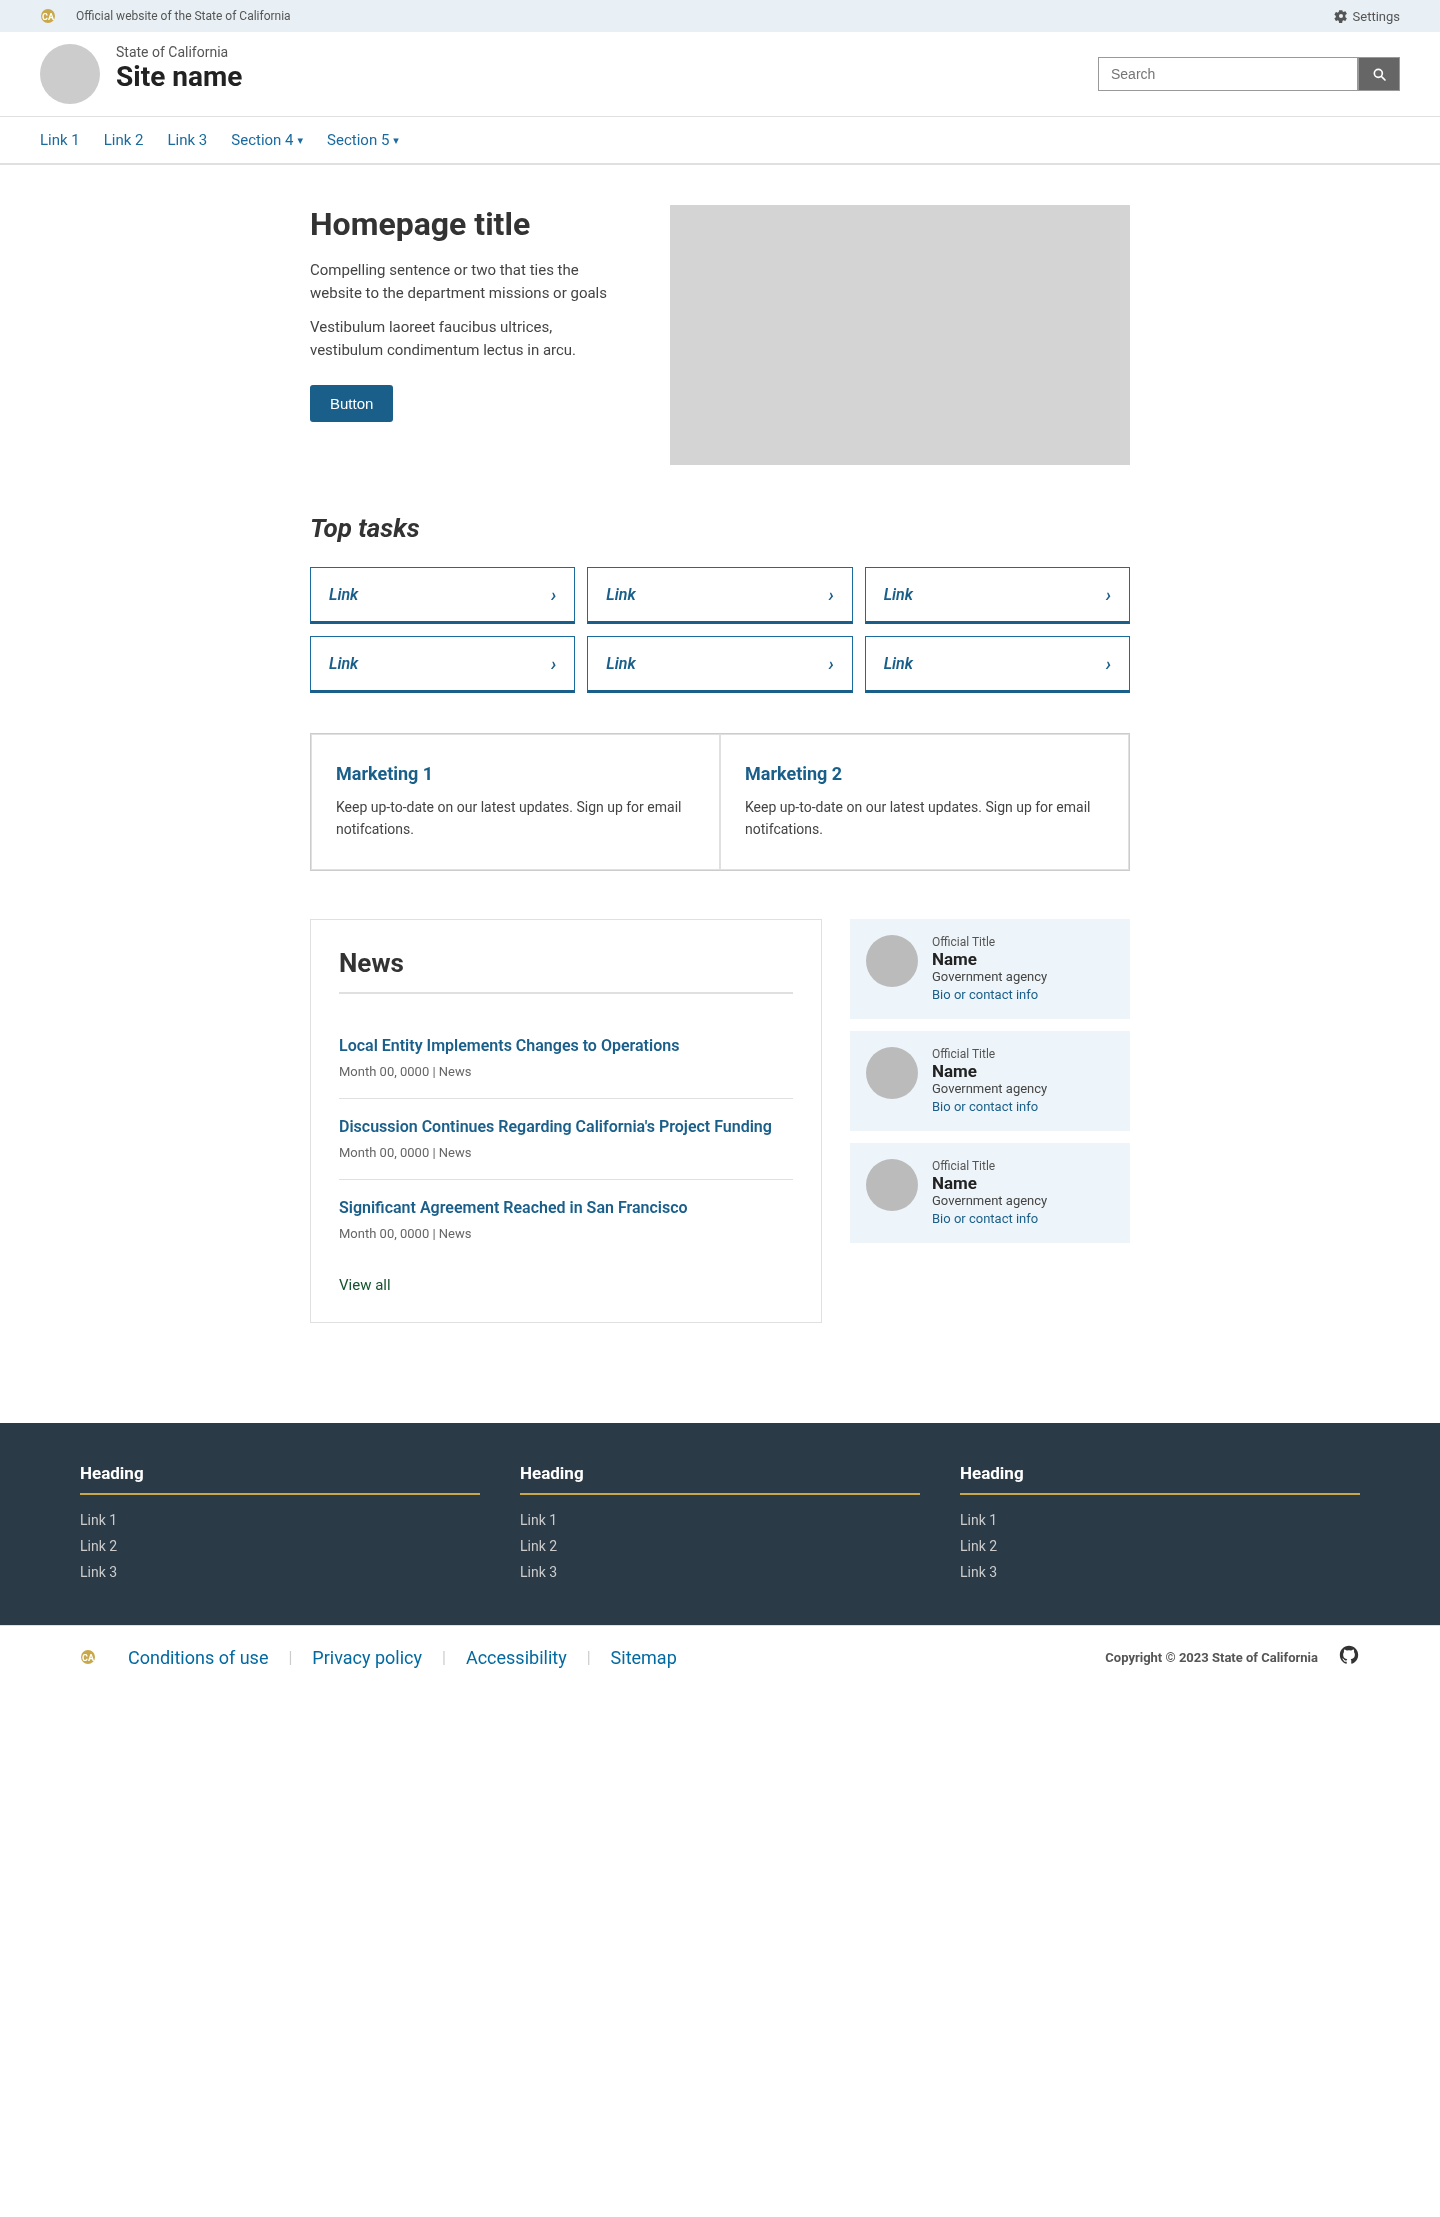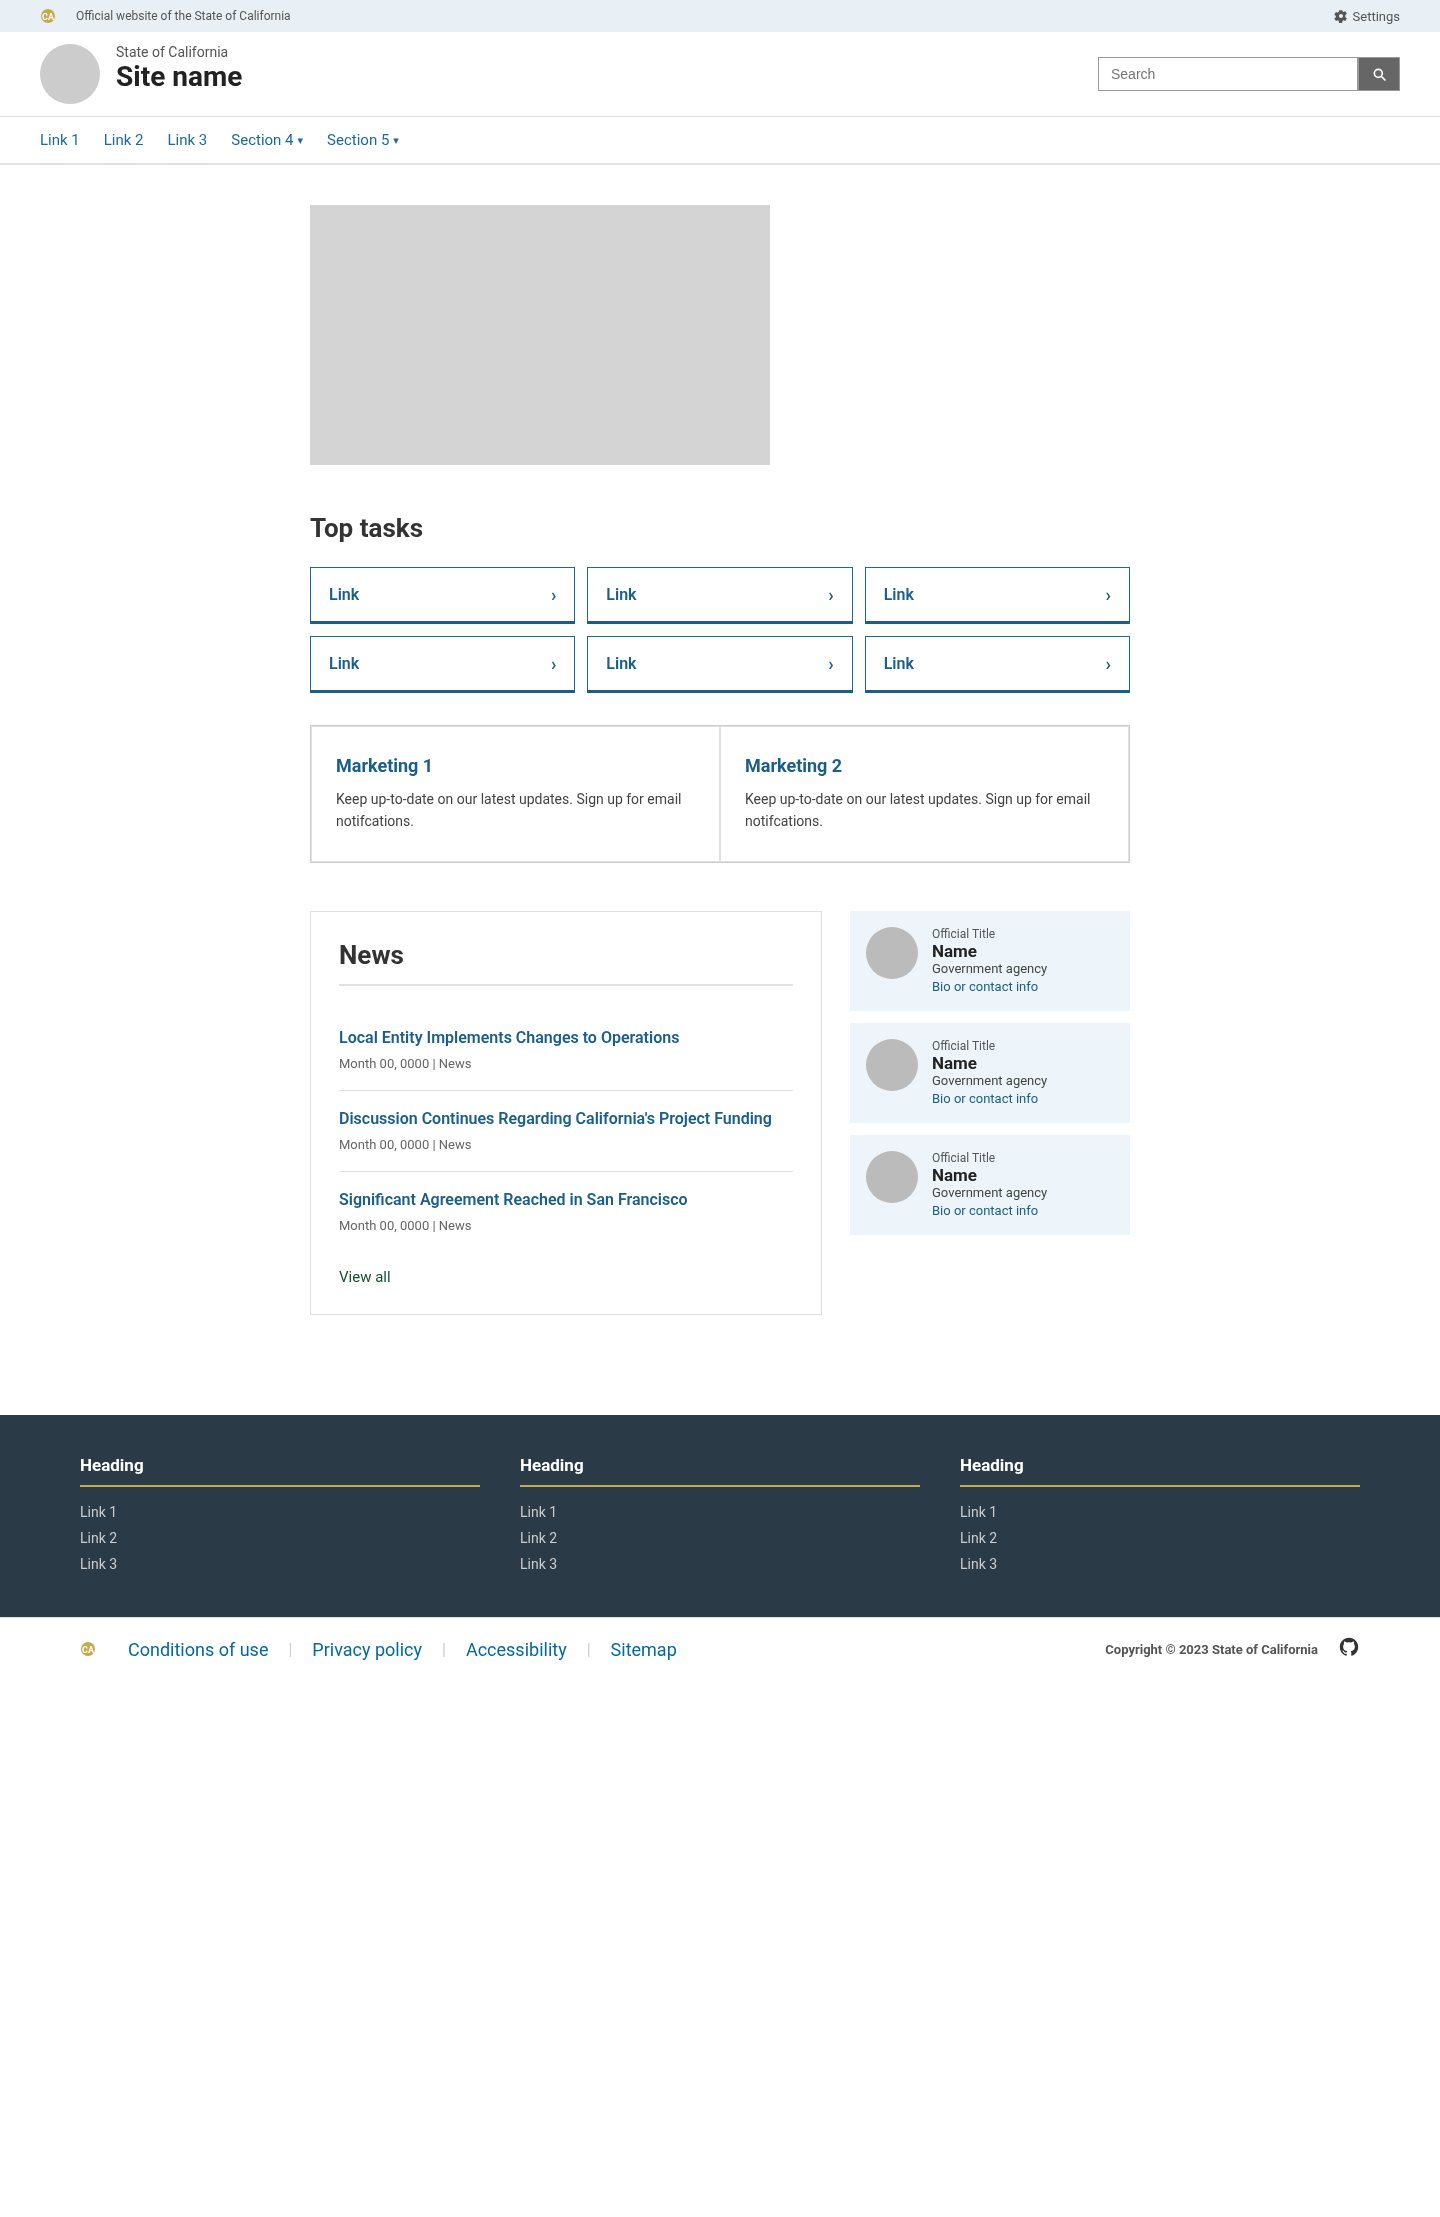--- a/index.html
+++ b/index.html
@@ -95,21 +95,21 @@
       border-radius: 3px;
     }
     .hero-image {
       width: 460px;
       min-height: 260px;
       background: #d4d4d4;
       flex-shrink: 0;
     }
 
     
-    .top-tasks { margin-bottom: 32px; }
+    .top-tasks { margin-bottom: 40px; font-style: italic; }
     .section-title { font-size: 26px; font-weight: 700; margin-bottom: 24px; }
     .tasks-grid {
       display: grid;
       grid-template-columns: repeat(3, 1fr);
       gap: 12px;
     }
     .task-link {
       display: flex;
       align-items: center;
       justify-content: space-between;
@@ -295,20 +295,26 @@
   </a>
   <a href="#" class="nav-link">
     <span>Section 5</span>
     <span class="nav-chevron">▾</span>
   </a>
 </nav>
 
 <main class="main">
 
   <section class="hero">
+    <div class="hero-text">
+      <h1 class="hero-title">Homepage title</h1>
+      <p class="hero-desc">Compelling sentence or two that ties the website to the department missions or goals</p>
+      <p class="hero-desc2">Vestibulum laoreet faucibus ultrices, vestibulum condimentum lectus in arcu.</p>
+      <button class="hero-button">Button</button>
+    </div>
     <div class="hero-image"></div>
   </section>
 
   <section class="top-tasks">
     <h2 class="section-title">Top tasks</h2>
     <div class="tasks-grid">
       <a href="#" class="task-link">
         <span>Link</span>
         <span class="task-chevron">›</span>
       </a>

